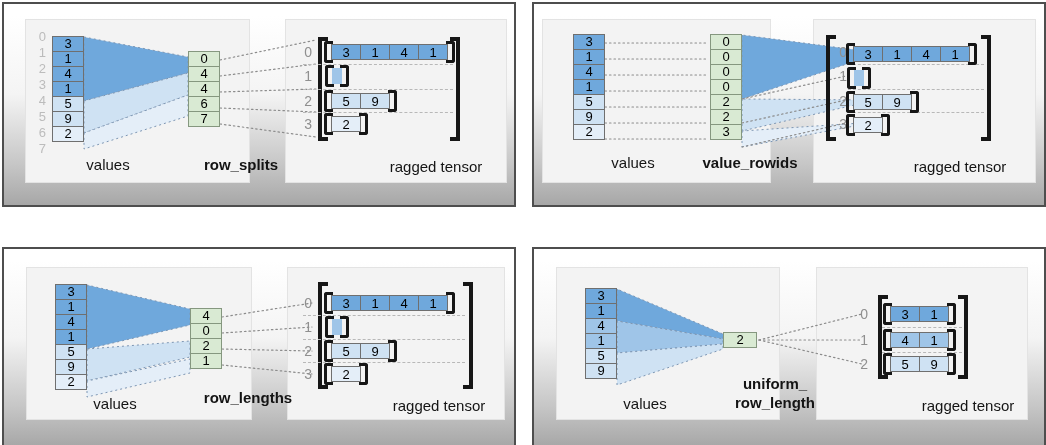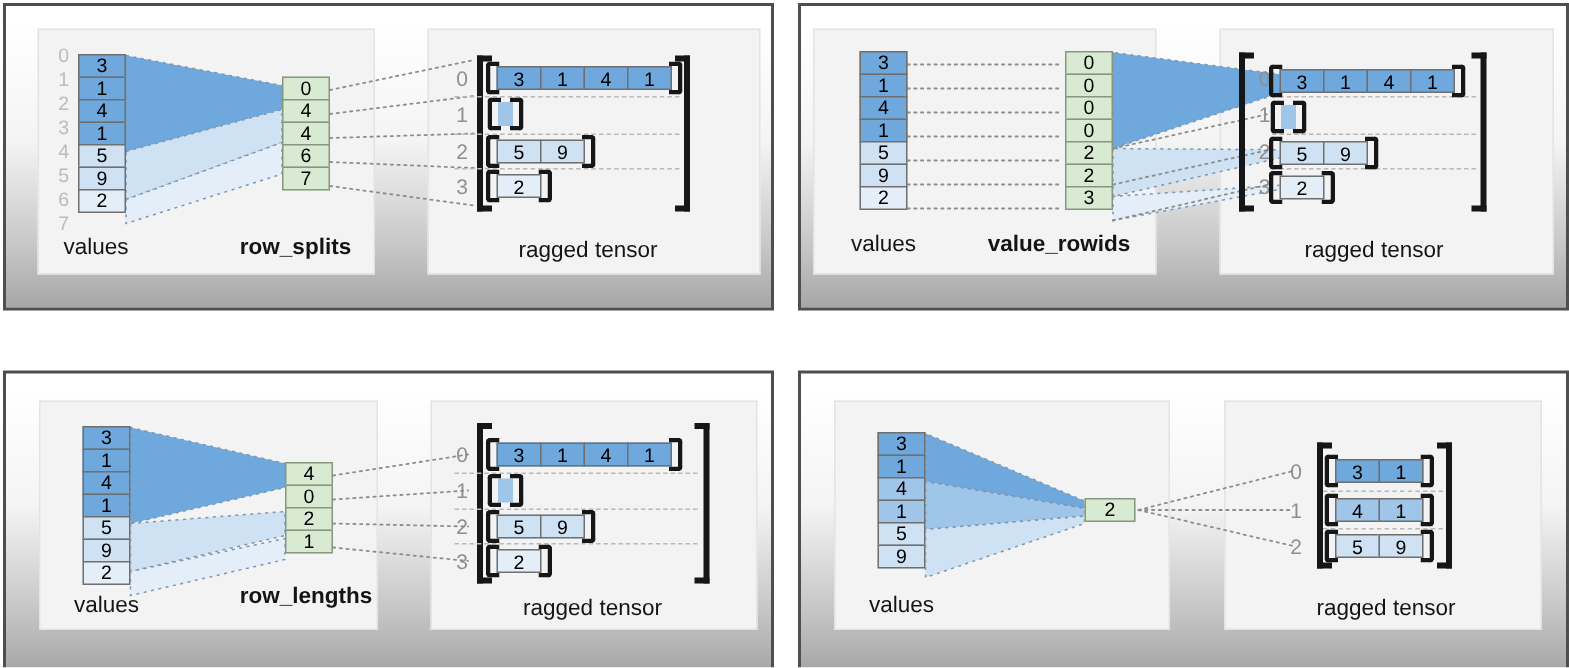--- a/index.html
+++ b/index.html
@@ -11,21 +11,21 @@
   .fan{stroke:#7d96b3;stroke-width:1;stroke-dasharray:2 3;}
   .dot{stroke:#8c8c8c;stroke-width:1.2;stroke-dasharray:1.5 3;stroke-linecap:round;fill:none;}
   .vcol,.gcol{position:absolute;}
   .vcell{width:32px;height:16px;box-sizing:border-box;border:1px solid #6f6f6f;margin-top:-1px;
          text-align:center;font-size:13px;line-height:14px;color:#000;}
   .gcell{width:32px;height:16px;box-sizing:border-box;border:1px solid #85977f;margin-top:-1px;
          text-align:center;font-size:13px;line-height:14px;color:#000;background:#d9ead3;}
   .gone{position:absolute;width:34px;height:16px;box-sizing:border-box;border:1px solid #85977f;
         text-align:center;font-size:13px;line-height:14px;background:#d9ead3;}
   .cd{background:#6fa8dc}.cm{background:#9fc5e8}.cl{background:#cfe2f3}.cf{background:#e4eef8}
-  .cap{position:absolute;transform:translateX(-50%);font-size:15px;color:#141414;white-space:nowrap;}
+  .cap{position:absolute;transform:translateX(-50%);font-size:15px;color:#141414;white-space:nowrap;margin-left:44px;}
   .cap.b{font-weight:700;}
   .vidx{position:absolute;width:16px;text-align:right;font-size:13px;line-height:16px;color:#bcbcbc;}
   .ridx{position:absolute;width:16px;text-align:right;font-size:14px;line-height:16px;color:#8f8f8f;}
   .rrow{position:absolute;display:flex;height:16px;}
   .rcell{width:30px;height:16px;box-sizing:border-box;border:1px solid #6f6f6f;margin-left:-1px;
          display:flex;align-items:center;justify-content:center;font-size:13px;color:#000;}
   .rcell:first-child{margin-left:0;}
   .ecell{width:10px;height:16px;background:#9fc5e8;}
   .ib{position:absolute;top:-3px;bottom:-3px;width:6px;border:3px solid #161616;}
   .ib.l{left:-7px;border-right:none;border-radius:3px 0 0 3px;}
@@ -268,20 +268,24 @@
     <div class="vcol" style="left:51px;top:40px">
       <div class="vcell cd">3</div>
       <div class="vcell cd">1</div>
       <div class="vcell cm">4</div>
       <div class="vcell cm">1</div>
       <div class="vcell cl">5</div>
       <div class="vcell cl">9</div>
     </div>
     <div class="gone" style="left:189px;top:83px">2</div>
     <div class="cap" style="left:67px;top:146px">values</div>
+    <div class="cap b" style="left:197px;top:125px;line-height:19px;text-align:center">
+      <span style="display:block">uniform_</span>
+      <span style="display:block">row_length</span>
+    </div>
     <div class="cap" style="left:390px;top:148px">ragged tensor</div>
     <div class="ob l" style="left:344px;top:46px;height:84px"></div>
     <div class="ob r" style="left:424px;top:46px;height:84px"></div>
     <div class="ridx" style="left:318px;top:57px">0</div>
     <div class="ridx" style="left:318px;top:83px">1</div>
     <div class="ridx" style="left:318px;top:107px">2</div>
     <div class="dash" style="left:348px;top:78px;width:80px"></div>
     <div class="dash" style="left:348px;top:103px;width:80px"></div>
     <div class="rrow" style="left:356px;top:57px">
       <div class="rcell cd">3</div>

